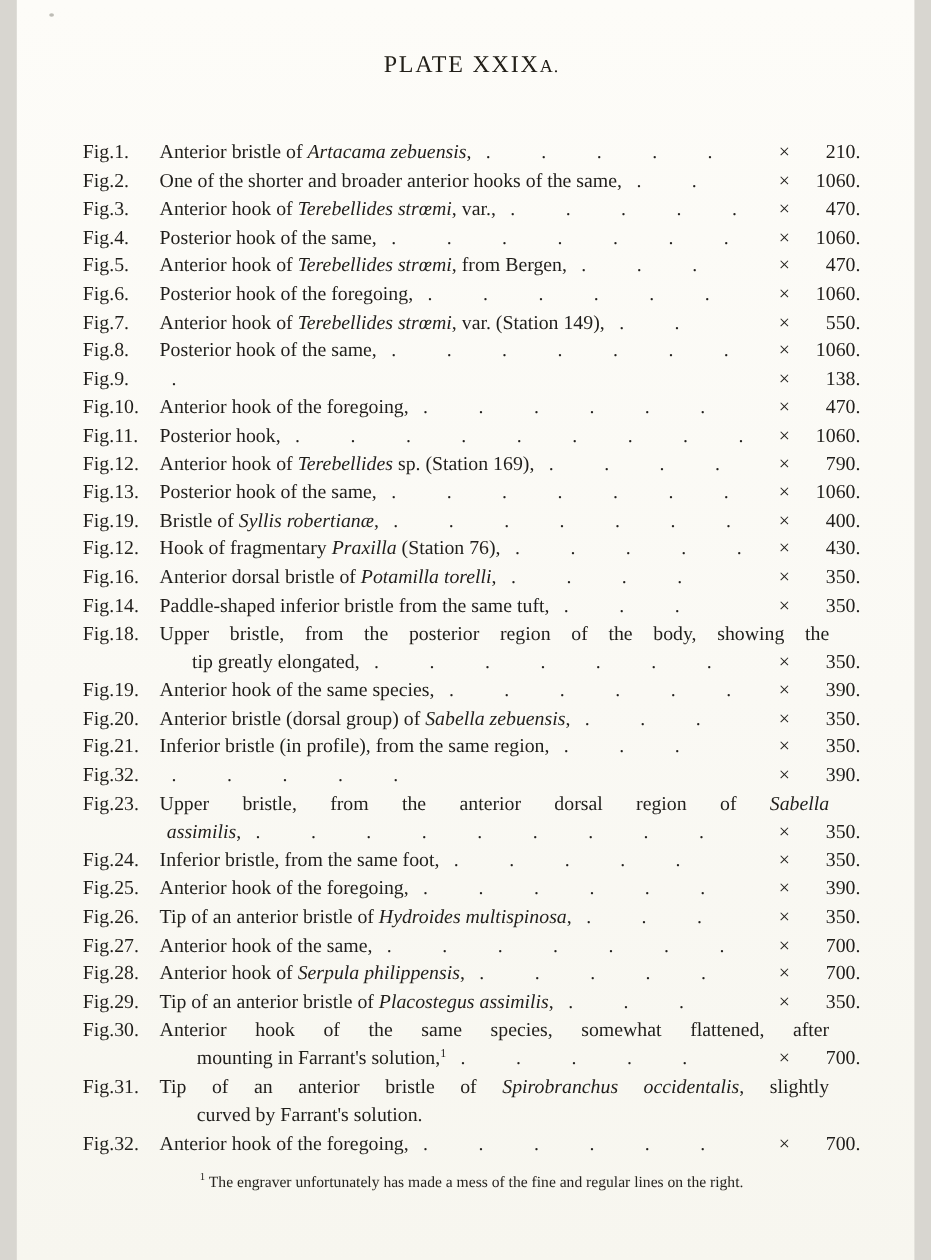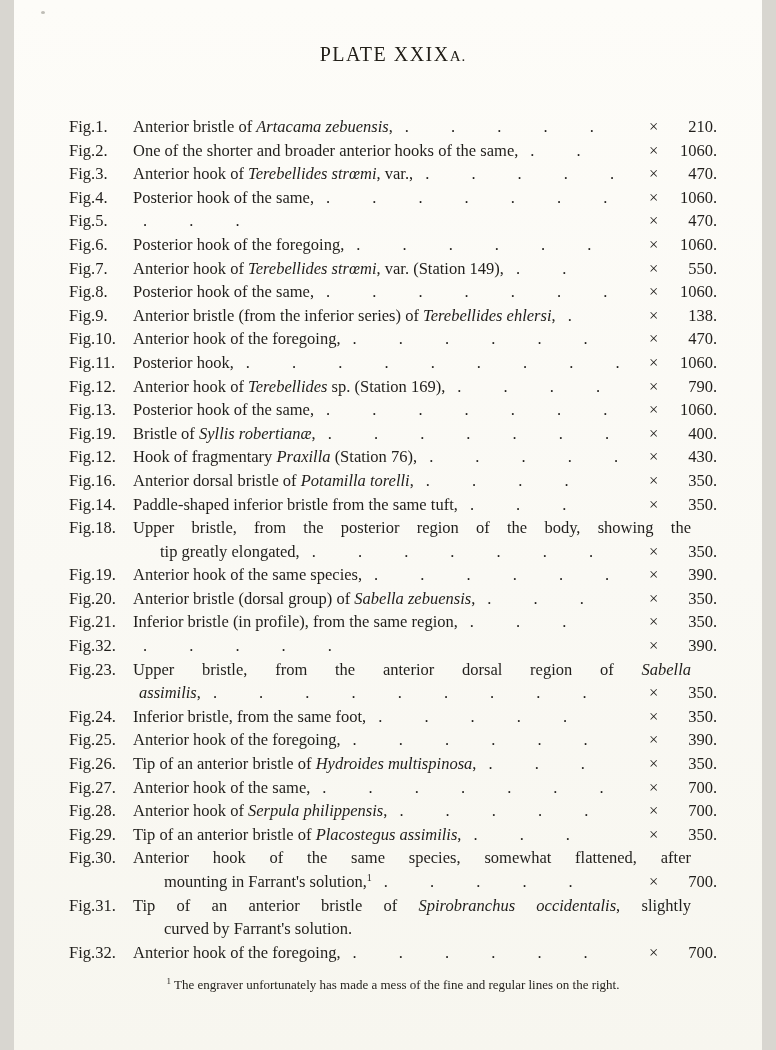--- a/index.html
+++ b/index.html
@@ -99,20 +99,21 @@
       </div>
       <div class="line">
         <span class="figcol"><span class="figword">Fig.</span><span class="fignum">4.</span></span>
         <span class="desc"><span>Posterior hook of the same,</span></span>
         <span class="leader">. . . . . . .</span>
         <span class="times">×</span>
         <span class="magval">1060.</span>
       </div>
       <div class="line">
         <span class="figcol"><span class="figword">Fig.</span><span class="fignum">5.</span></span>
+        <span class="desc"><span>Anterior hook of </span><span class="it">Terebellides strœmi</span><span>, from Bergen,</span></span>
         <span class="leader">. . .</span>
         <span class="times">×</span>
         <span class="magval">470.</span>
       </div>
       <div class="line">
         <span class="figcol"><span class="figword">Fig.</span><span class="fignum">6.</span></span>
         <span class="desc"><span>Posterior hook of the foregoing,</span></span>
         <span class="leader">. . . . . .</span>
         <span class="times">×</span>
         <span class="magval">1060.</span>
@@ -126,21 +127,20 @@
       </div>
       <div class="line">
         <span class="figcol"><span class="figword">Fig.</span><span class="fignum">8.</span></span>
         <span class="desc"><span>Posterior hook of the same,</span></span>
         <span class="leader">. . . . . . .</span>
         <span class="times">×</span>
         <span class="magval">1060.</span>
       </div>
       <div class="line">
         <span class="figcol"><span class="figword">Fig.</span><span class="fignum">9.</span></span>
-        <span class="desc"><span>Anterior bristle (from the inferior series) of </span><span class="it">Terebellides ehlersi</span><span>,</span></span>
         <span class="leader">.</span>
         <span class="times">×</span>
         <span class="magval">138.</span>
       </div>
       <div class="line">
         <span class="figcol"><span class="figword">Fig.</span><span class="fignum">10.</span></span>
         <span class="desc"><span>Anterior hook of the foregoing,</span></span>
         <span class="leader">. . . . . .</span>
         <span class="times">×</span>
         <span class="magval">470.</span>

